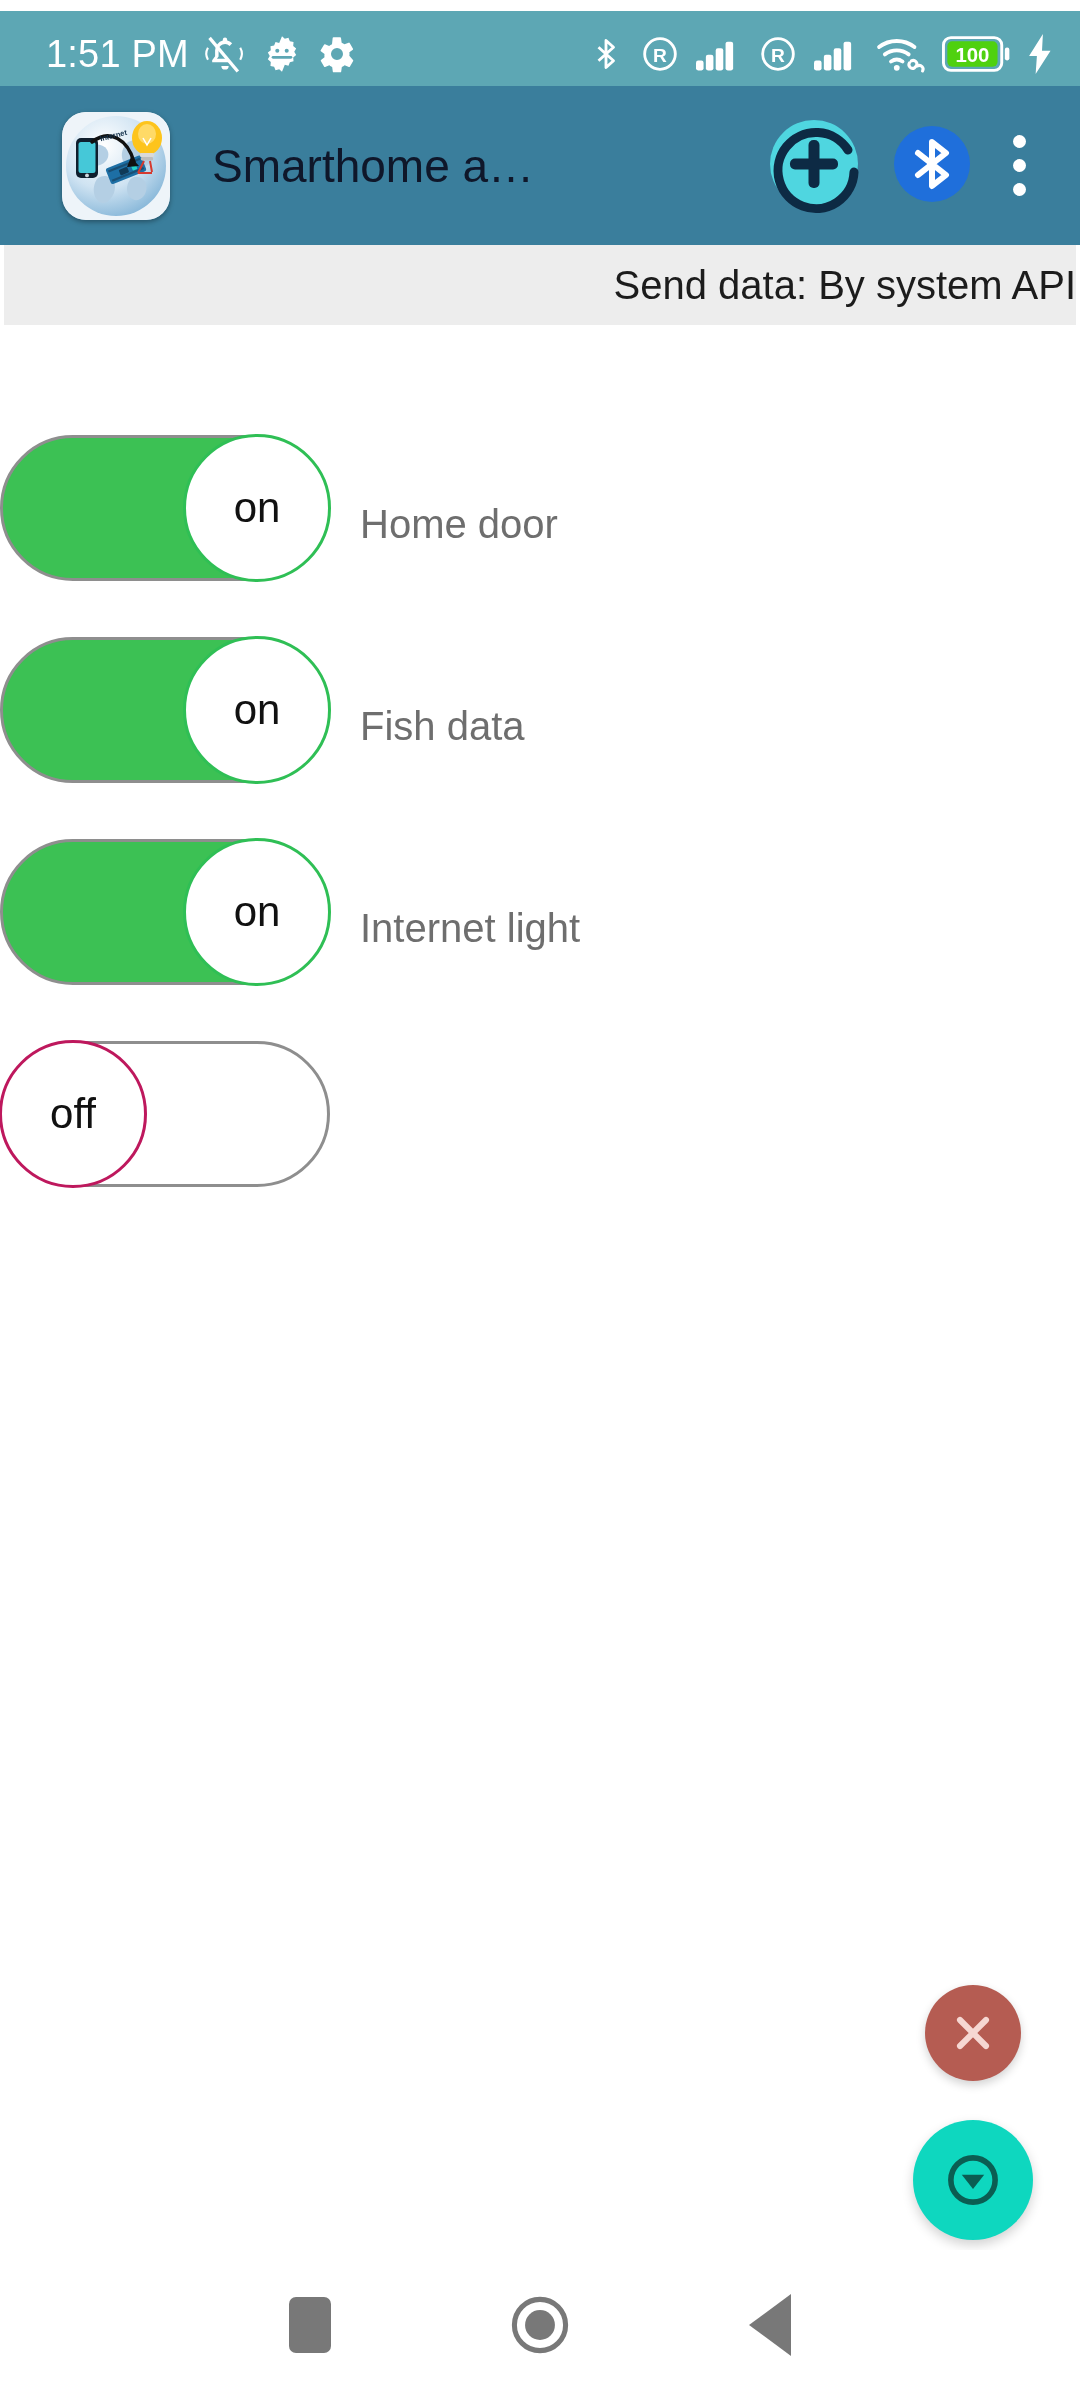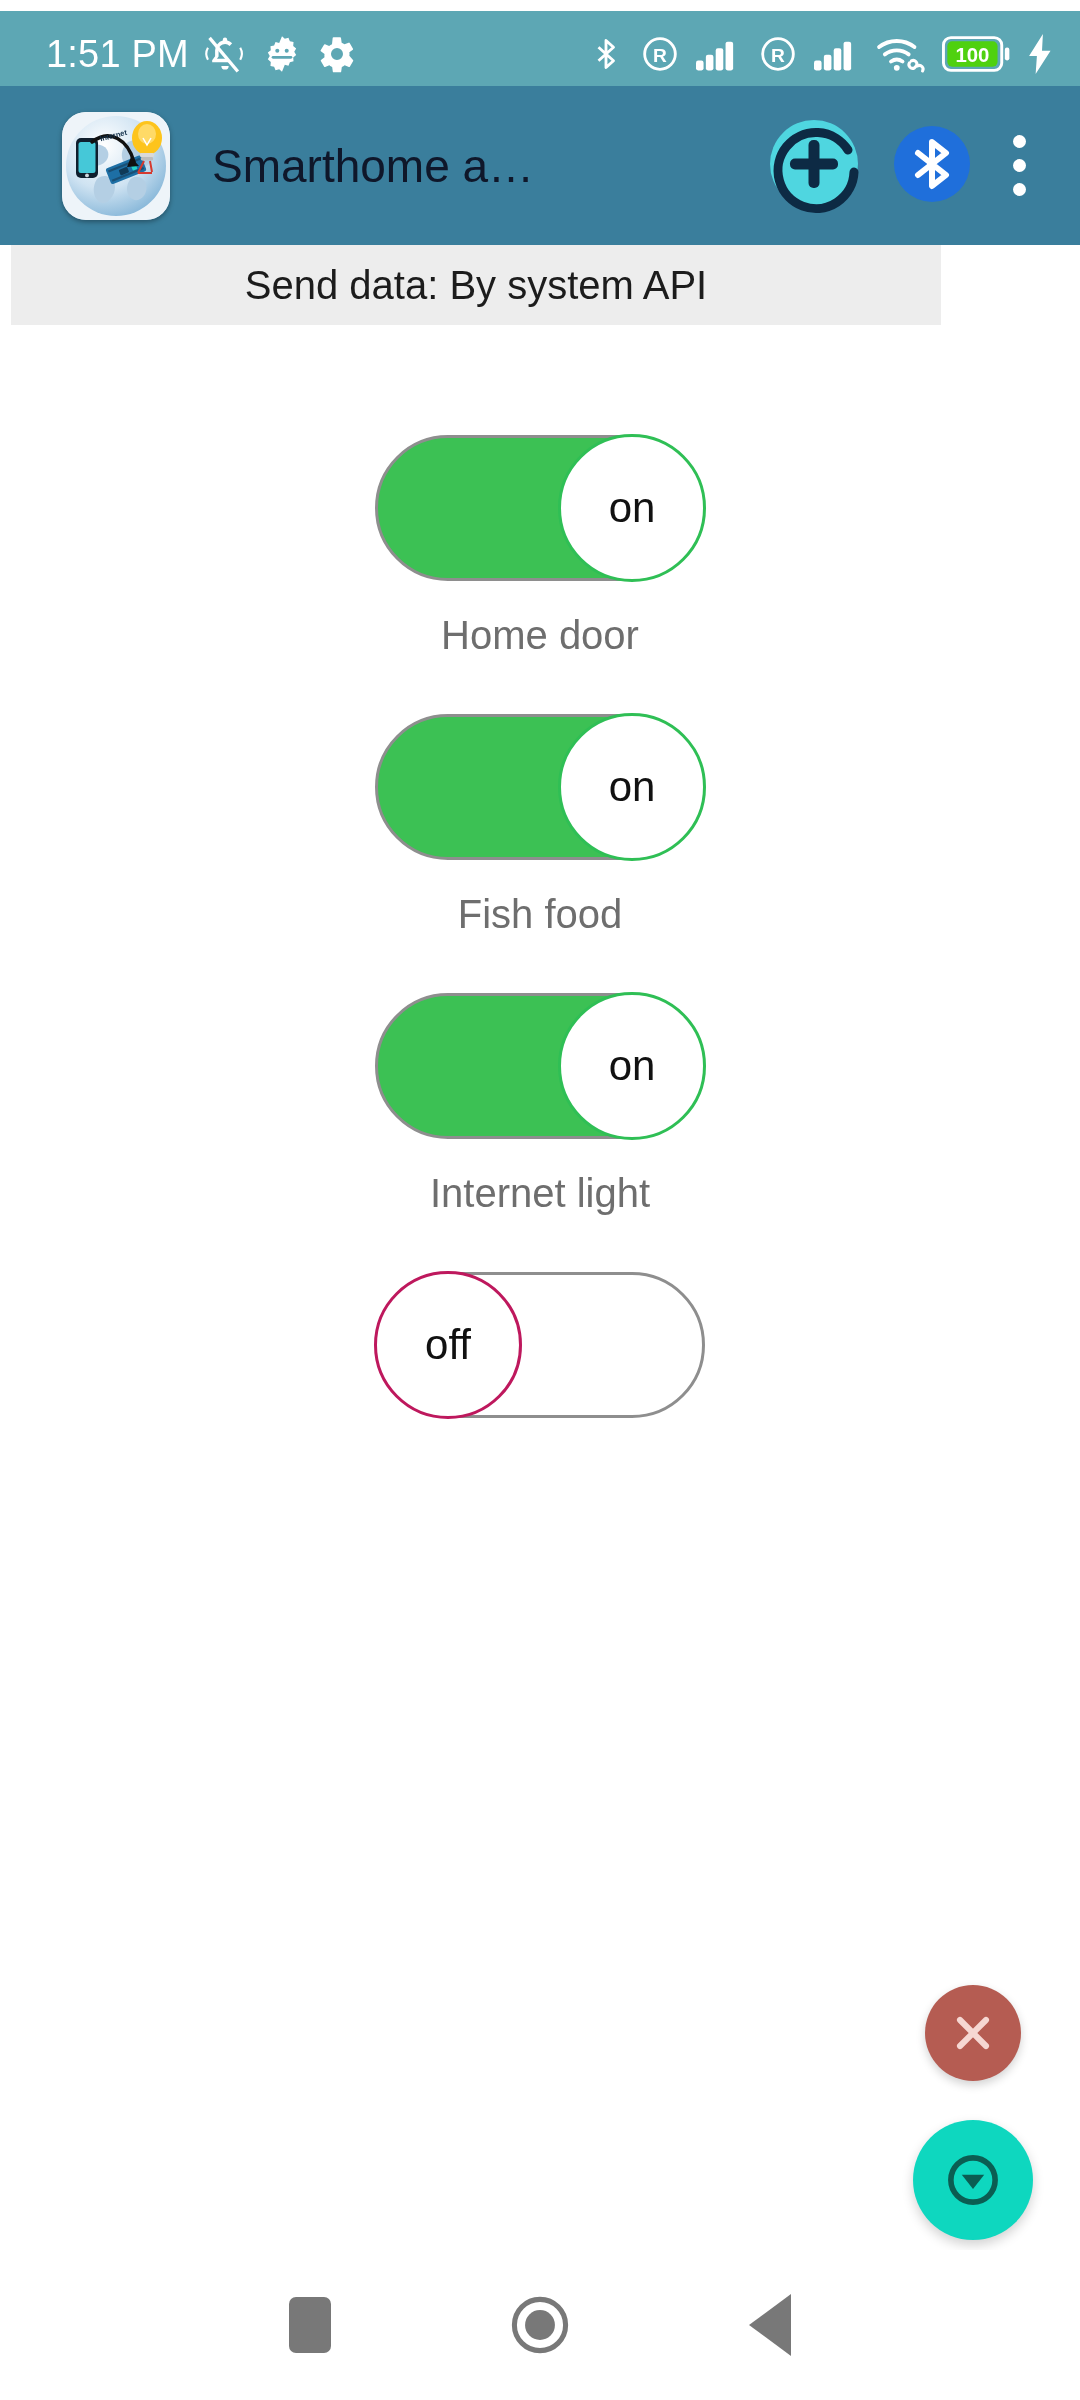--- a/index.html
+++ b/index.html
@@ -45,35 +45,36 @@
   .appbar-btn{ flex:0 0 auto; margin-left:10px; cursor:pointer; }
   #overflow-menu{
     flex:0 0 auto; width:70px; height:96px;
     display:flex; flex-direction:column; align-items:center; justify-content:center; gap:11px;
     cursor:pointer;
   }
   #overflow-menu i{ display:block; width:13px; height:13px; border-radius:50%; background:#ffffff; }
 
   
   #subtitle-band{
-    position:absolute; top:245px; left:11px; width:930px; height:80px;
+    position:absolute; top:245px; left:4px; width:1072px; height:80px;
     background:#ededed;
-    display:flex; align-items:center; justify-content:center;
+    display:flex; align-items:center; justify-content:flex-end;
   }
   #subtitle-text{ color:#1c1c1c; font-size:40px; font-weight:400; }
 
   
   #toggle-list{
     position:absolute; top:325px; left:0; width:1080px;
     padding-top:110px;
     display:flex; flex-direction:column; align-items:center;
   }
   .toggle-cell{
-    width:1080px; display:flex; flex-direction:column; align-items:center;
+    width:1080px; display:flex; flex-direction:row; align-items:center;
     margin-bottom:56px;
+    gap:30px;
   }
   .switch{
     position:relative; width:330px; height:146px; border-radius:73px;
     cursor:pointer;
   }
   .switch .track{
     position:absolute; inset:0; border-radius:73px;
     border:3px solid #8e8e8e; background:transparent;
   }
   .switch.on .track{ background:#3cc154; border-color:#8e8e8e; }
@@ -298,21 +299,21 @@
       <div class="toggle-label">Home door</div>
     </div>
 
     <div class="toggle-cell">
       <div class="switch on">
         <div class="track"></div>
         <div class="thumb">
           <span>on</span>
         </div>
       </div>
-      <div class="toggle-label">Fish food</div>
+      <div class="toggle-label">Fish data</div>
     </div>
 
     <div class="toggle-cell">
       <div class="switch on">
         <div class="track"></div>
         <div class="thumb">
           <span>on</span>
         </div>
       </div>
       <div class="toggle-label">Internet light</div>

